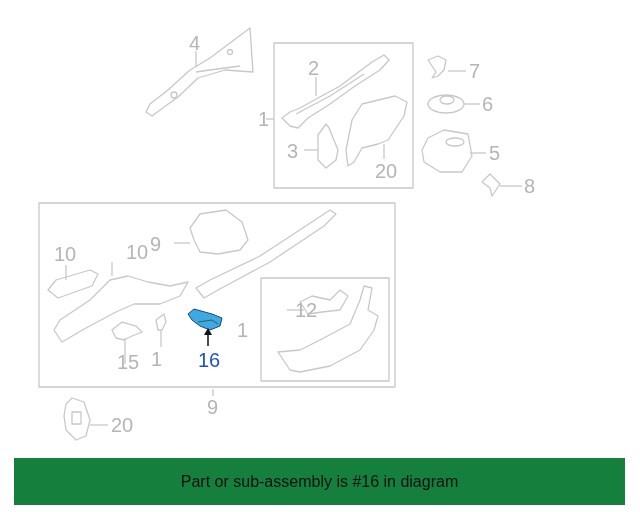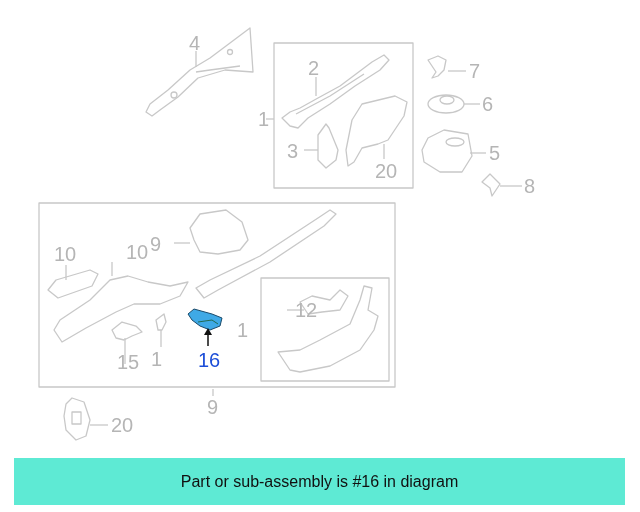--- a/index.html
+++ b/index.html
@@ -1,20 +1,20 @@
 <!DOCTYPE html>
 <html><head>
 <meta charset="utf-8">
 <style>
   html, body { margin:0; padding:0; background:#ffffff; }
   body { width:640px; height:512px; position:relative; overflow:hidden; font-family:"Liberation Sans", sans-serif; }
   #diagram { position:absolute; left:0; top:0; width:640px; height:460px; }
   .lbl { position:absolute; font-family:"Liberation Sans", sans-serif; font-size:20px; color:#b5b5b5; line-height:1; }
   .lbl.hl { color:#1d4ed8; }
-  .banner { position:absolute; left:14px; top:458px; width:611px; height:47px; background:#5eead4;
+  .banner { position:absolute; left:14px; top:458px; width:611px; height:47px; background:#15803d;
             display:flex; flex-direction:column; align-items:center; justify-content:center; }
   .banner span { font-family:"Liberation Sans", sans-serif; font-size:16px; color:#111; line-height:19px; }
 </style>
 </head>
 <body>
 
 <div id="diagram">
   <svg width="640" height="460" viewBox="0 0 640 460">
     <g fill="none" stroke="#c8c8c8" stroke-width="1.3" stroke-linejoin="round">
 

